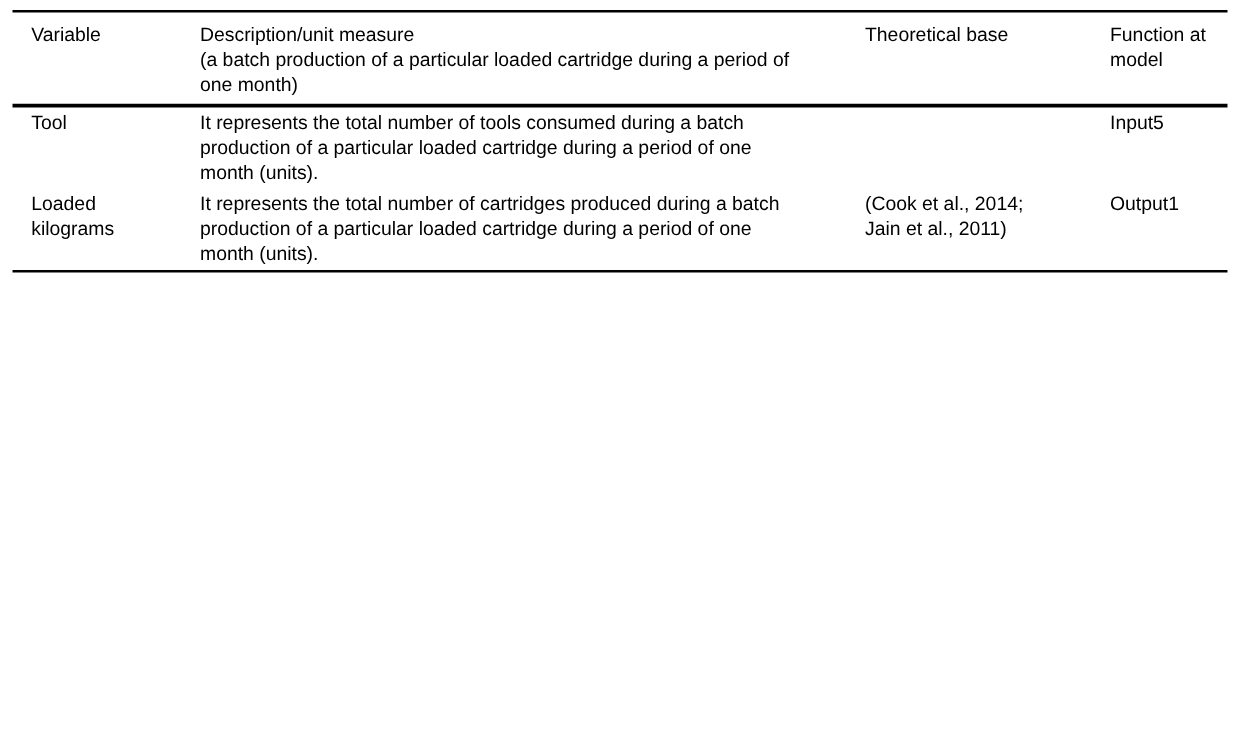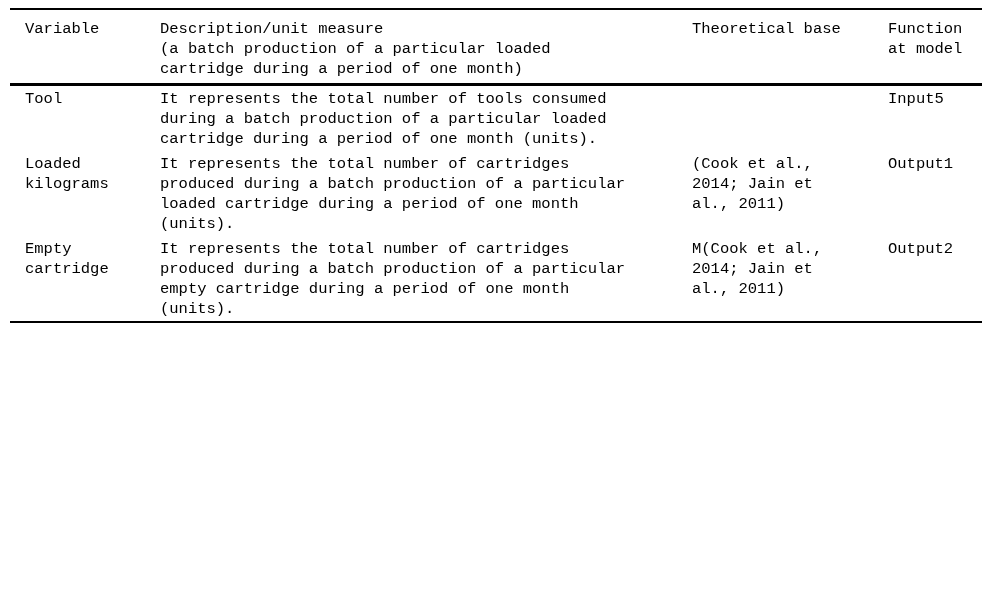--- a/index.html
+++ b/index.html
@@ -1,15 +1,15 @@
 <!DOCTYPE html>
 <html><head>
 <meta charset="utf-8">
 <style>
-  * { margin: 0; padding: 0; box-sizing: border-box; font-family: Liberation Mono, monospace; }
+  * { margin: 0; padding: 0; box-sizing: border-box; }
   html { background: #ffffff; }
   body {
     width: 992px;
     height: 603px;
     background: #ffffff;
     color: #000000;
     font-family: "Liberation Sans", sans-serif;
     font-size: 15.5px;
     line-height: 20px;
     position: relative;
@@ -80,20 +80,14 @@
   </tr>
 
 
   <tr>
     <td class="col-variable">Loaded kilograms</td>
     <td class="col-description">It represents the total number of cartridges produced during a batch production of a particular loaded cartridge during a period of one month (units).</td>
     <td class="col-theoretical">(Cook et al., 2014; Jain et al., 2011)</td>
     <td class="col-function">Output1</td>
   </tr>
 
-  <tr>
-    <td class="col-variable">Empty cartridge</td>
-    <td class="col-description">It represents the total number of cartridges produced during a batch production of a particular empty cartridge during a period of one month (units).</td>
-    <td class="col-theoretical">M(Cook et al., 2014; Jain et al., 2011)</td>
-    <td class="col-function">Output2</td>
-  </tr>
 </tbody>
 </table>
 
 </body></html>

